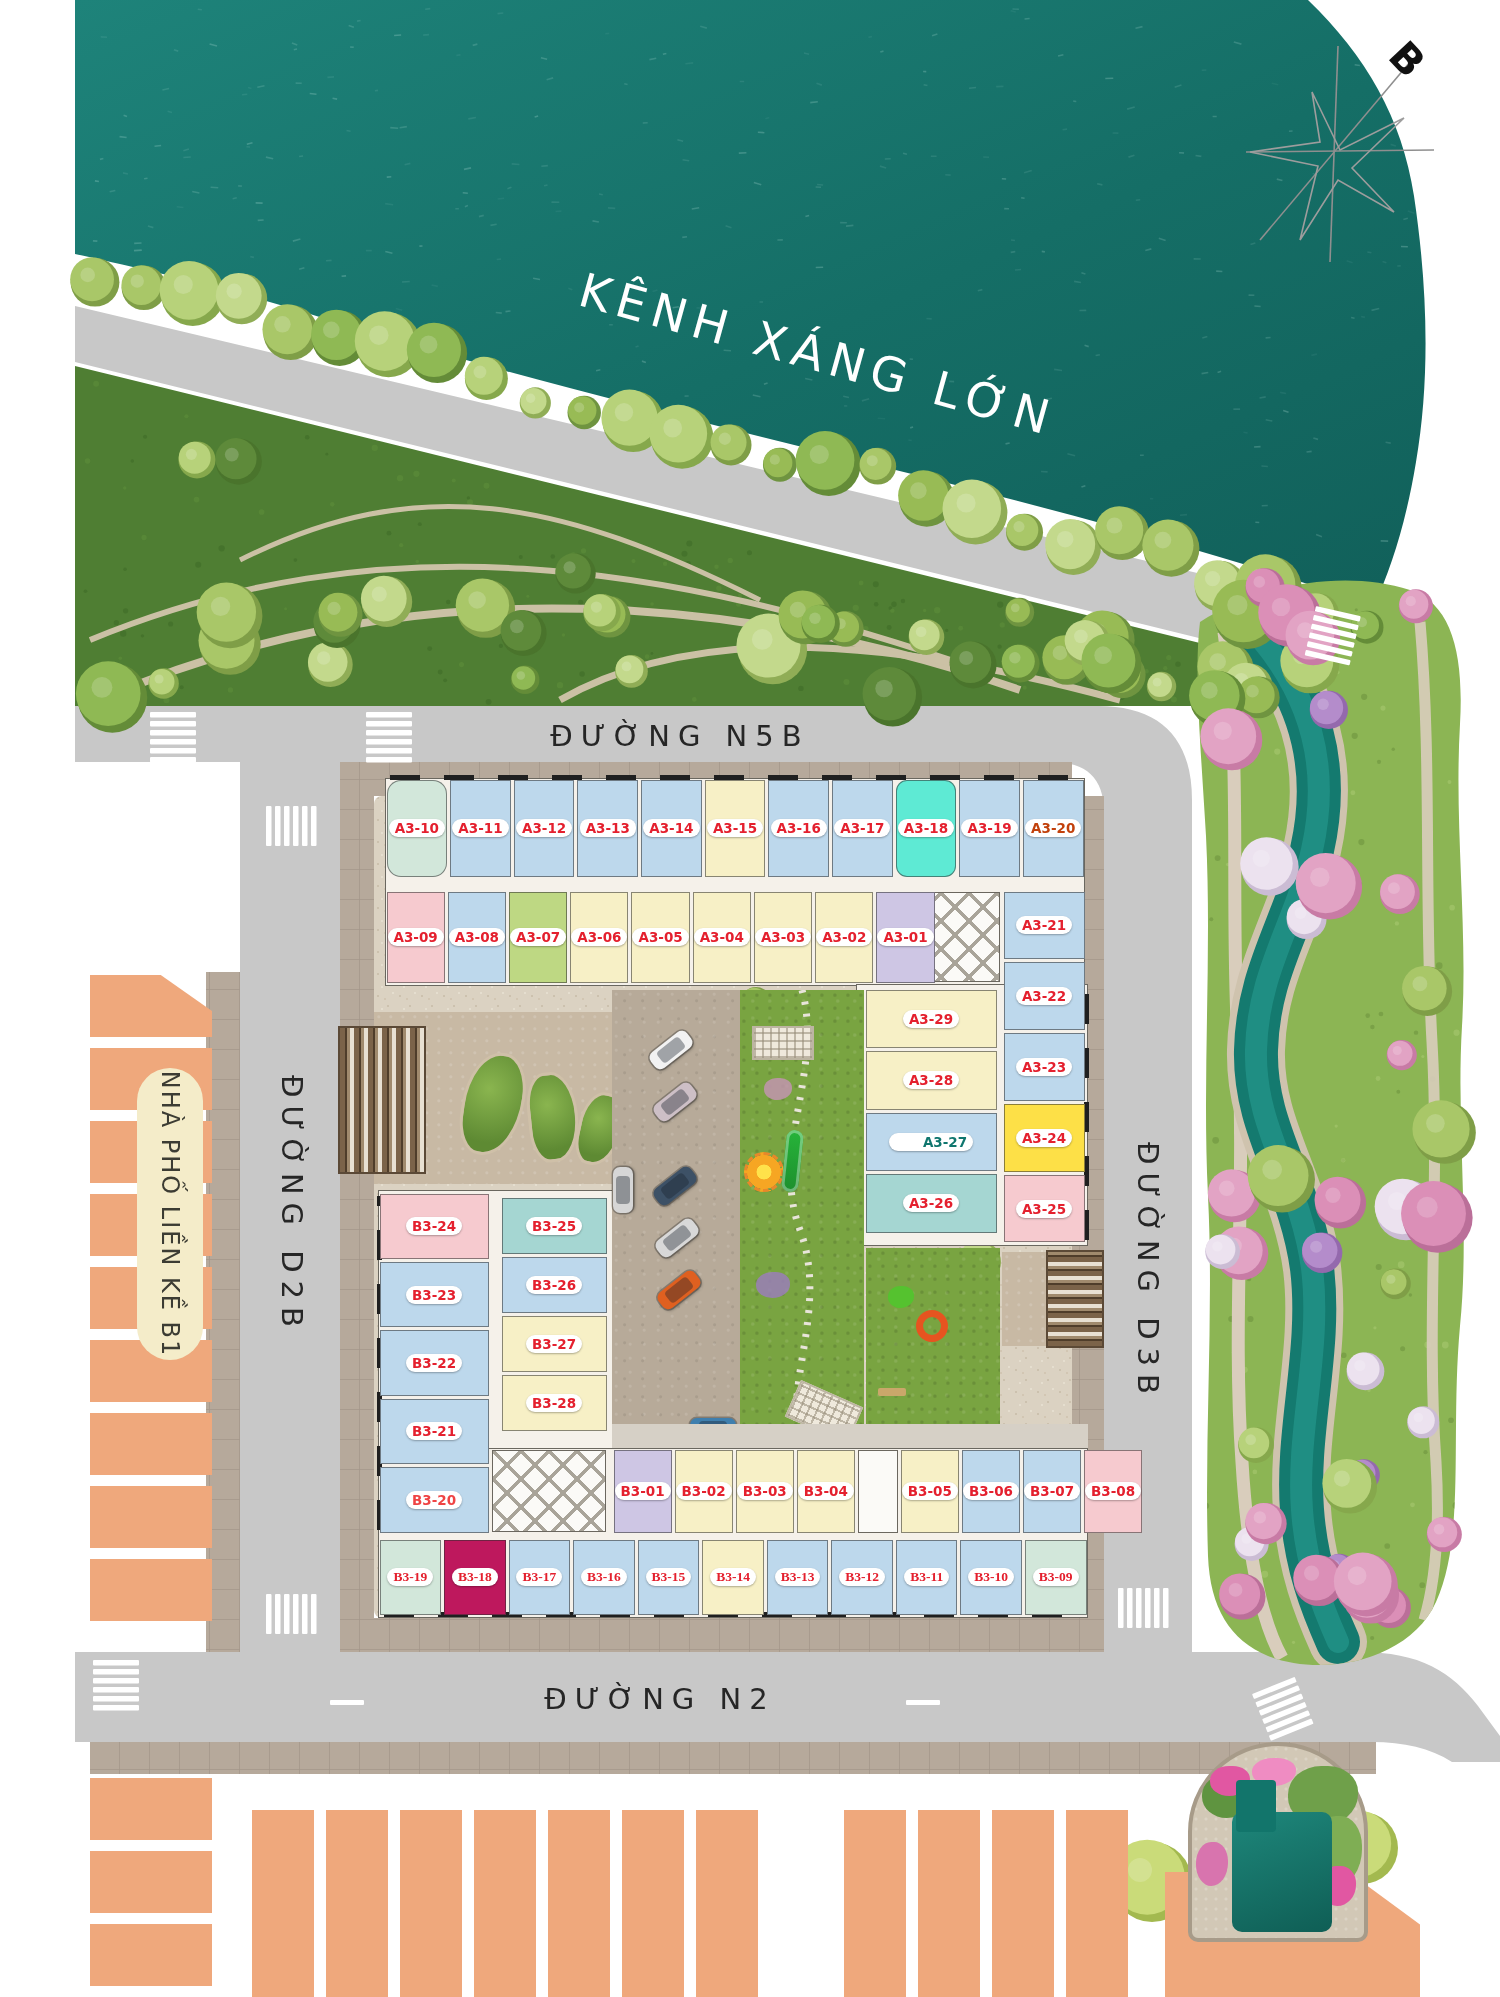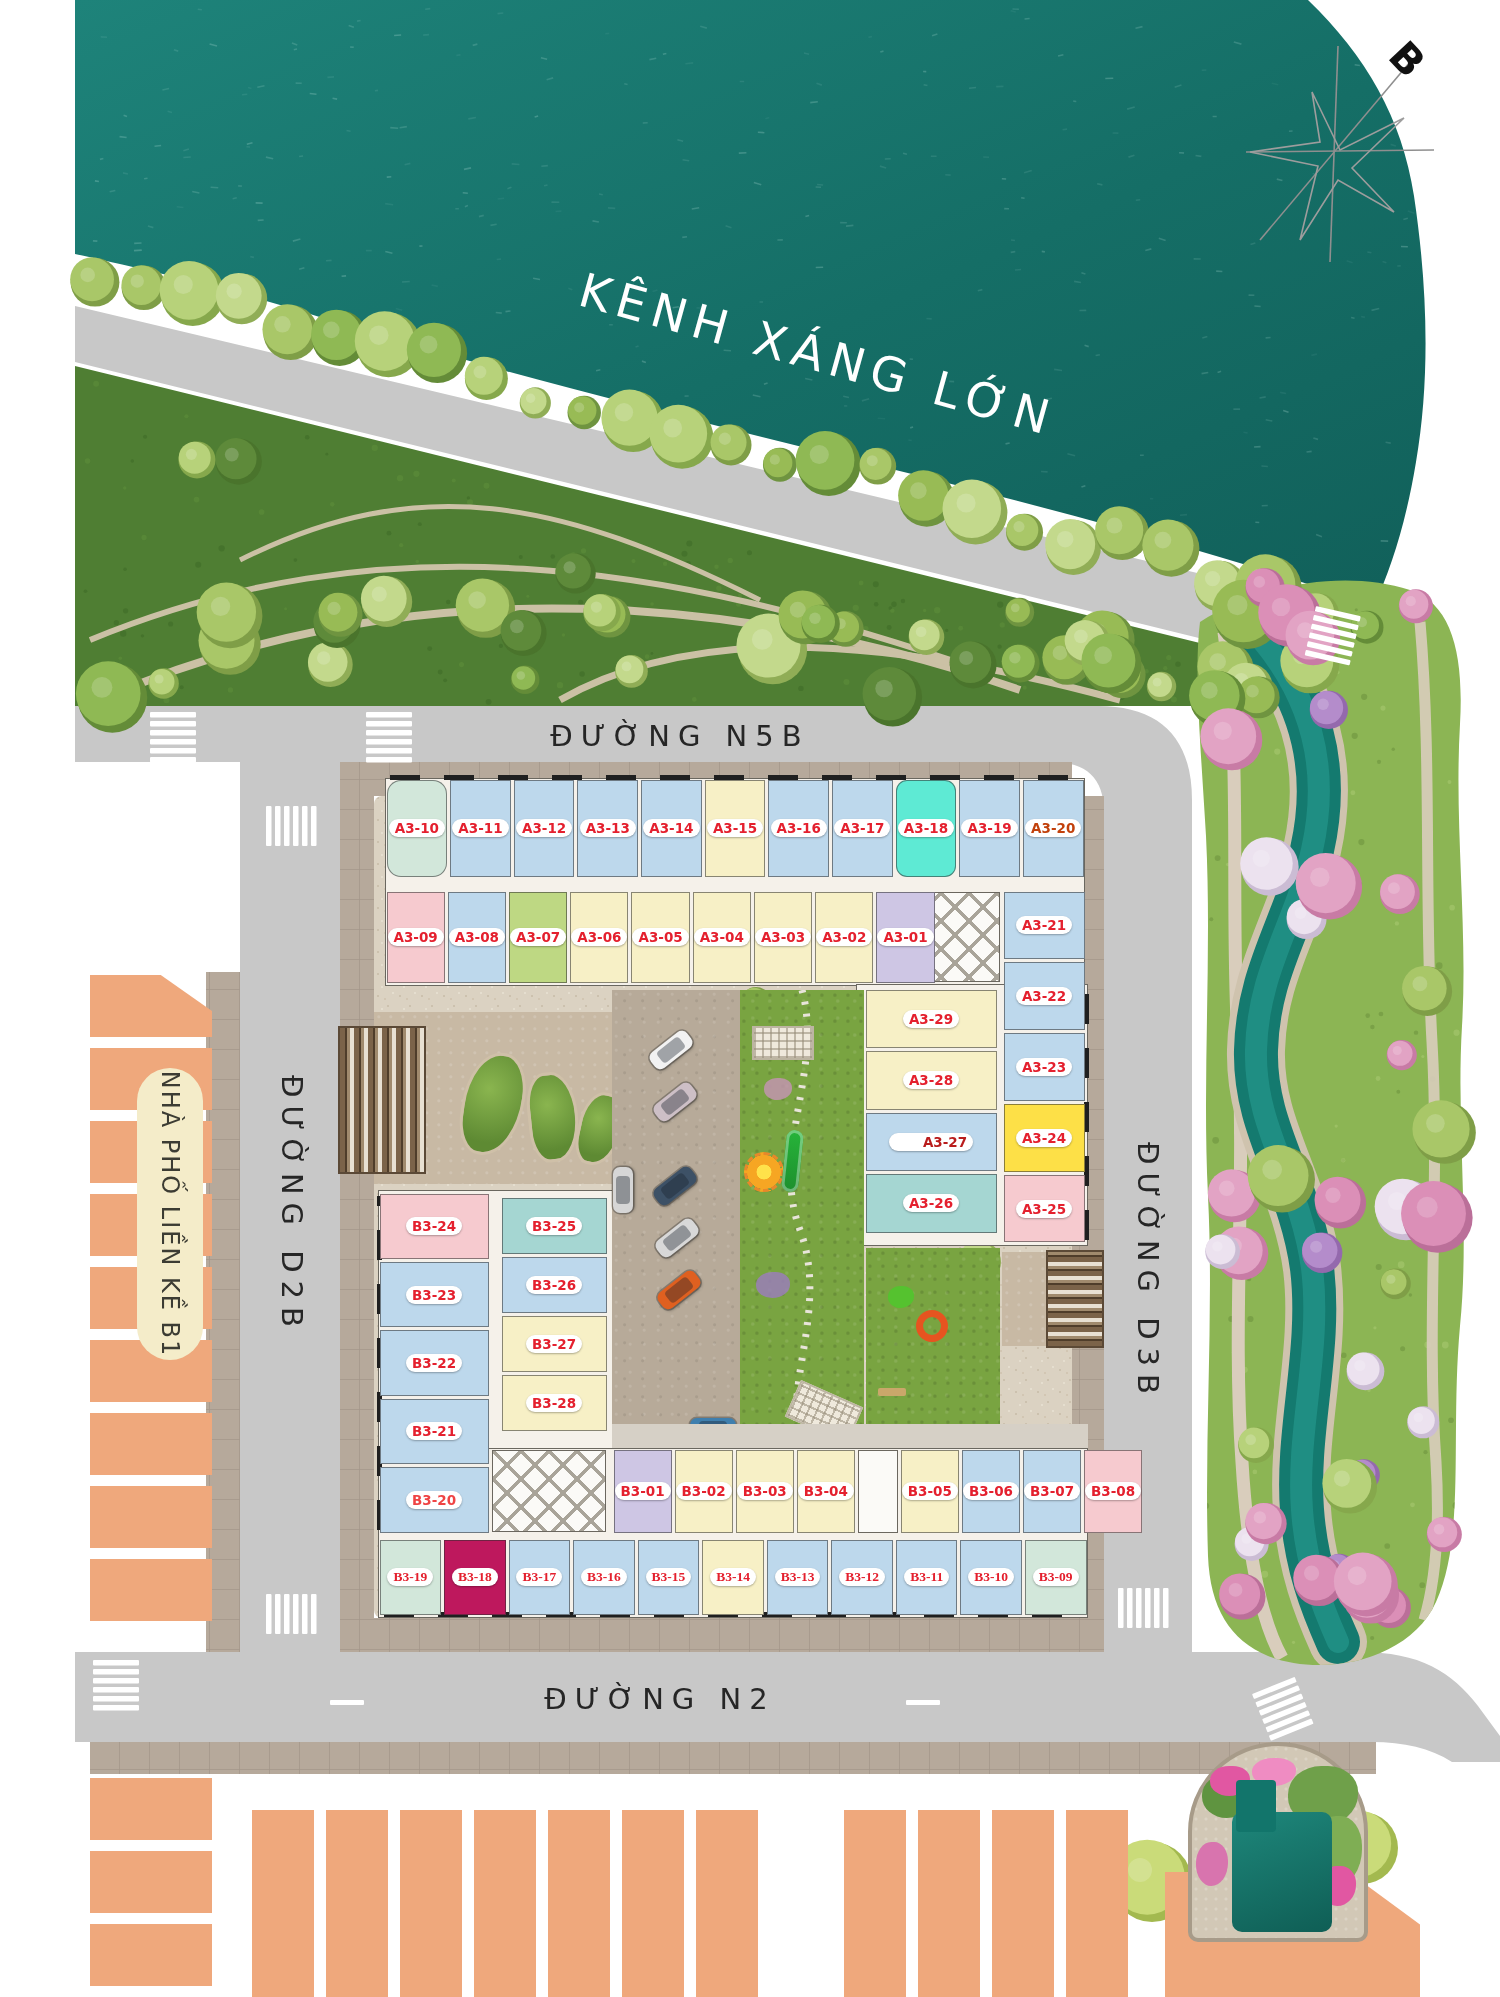--- a/index.html
+++ b/index.html
@@ -1123,21 +1123,21 @@
         <div class="unit" style="background: rgb(210, 231, 218); border-radius: 14px; --lines: 90deg;">
           <span class="ulabel" style="color: rgb(228, 32, 46);">A3-10</span>
         </div>
         <div class="unit" style="background: rgb(189, 216, 236); --lines: 90deg;">
           <span class="ulabel" style="color: rgb(228, 32, 46);">A3-11</span>
         </div>
         <div class="unit" style="background: rgb(189, 216, 236); --lines: 90deg;">
           <span class="ulabel" style="color: rgb(228, 32, 46);">A3-12</span>
         </div>
         <div class="unit" style="background: rgb(189, 216, 236); --lines: 90deg;">
-          <span class="ulabel" style="color: rgb(228, 32, 46);">A3-13</span>
+          <span class="ulabel" style="color: rgb(228, 32, 46); border-radius: 8px;">A3-13</span>
         </div>
         <div class="unit" style="background: rgb(189, 216, 236); --lines: 90deg;">
           <span class="ulabel" style="color: rgb(228, 32, 46);">A3-14</span>
         </div>
         <div class="unit" style="background: rgb(247, 240, 198); --lines: 90deg;">
           <span class="ulabel" style="color: rgb(228, 32, 46);">A3-15</span>
         </div>
         <div class="unit" style="background: rgb(189, 216, 236); --lines: 90deg;">
           <span class="ulabel" style="color: rgb(228, 32, 46);">A3-16</span>
         </div>
@@ -1201,21 +1201,21 @@
         </div>
       </div>
       <div class="wing" style="left: 864px; top: 988px; width: 134px; height: 246px; flex-direction: column;">
         <div class="unit" style="background: rgb(247, 240, 198); --lines: 0deg;">
           <span class="ulabel" style="color: rgb(228, 32, 46);">A3-29</span>
         </div>
         <div class="unit" style="background: rgb(247, 240, 198); --lines: 0deg;">
           <span class="ulabel" style="color: rgb(228, 32, 46);">A3-28</span>
         </div>
         <div class="unit" style="background: rgb(189, 216, 236); --lines: 0deg;">
-          <span class="ulabel" style="color: #b91c1c; padding-left: 34px;">A3-27</span>
+          <span class="ulabel" style="color: #0f766e; padding-left: 34px;">A3-27</span>
         </div>
         <div class="unit" style="background: rgb(165, 214, 210); --lines: 0deg;">
           <span class="ulabel" style="color: rgb(228, 32, 46);">A3-26</span>
         </div>
       </div>
       <div class="wing" style="left: 378px; top: 1192px; width: 112px; height: 342px; flex-direction: column;">
         <div class="unit" style="background: rgb(246, 202, 207); --lines: 0deg;">
           <span class="ulabel" style="color: rgb(228, 32, 46);">B3-24</span>
         </div>
         <div class="unit" style="background: rgb(189, 216, 236); --lines: 0deg;">

